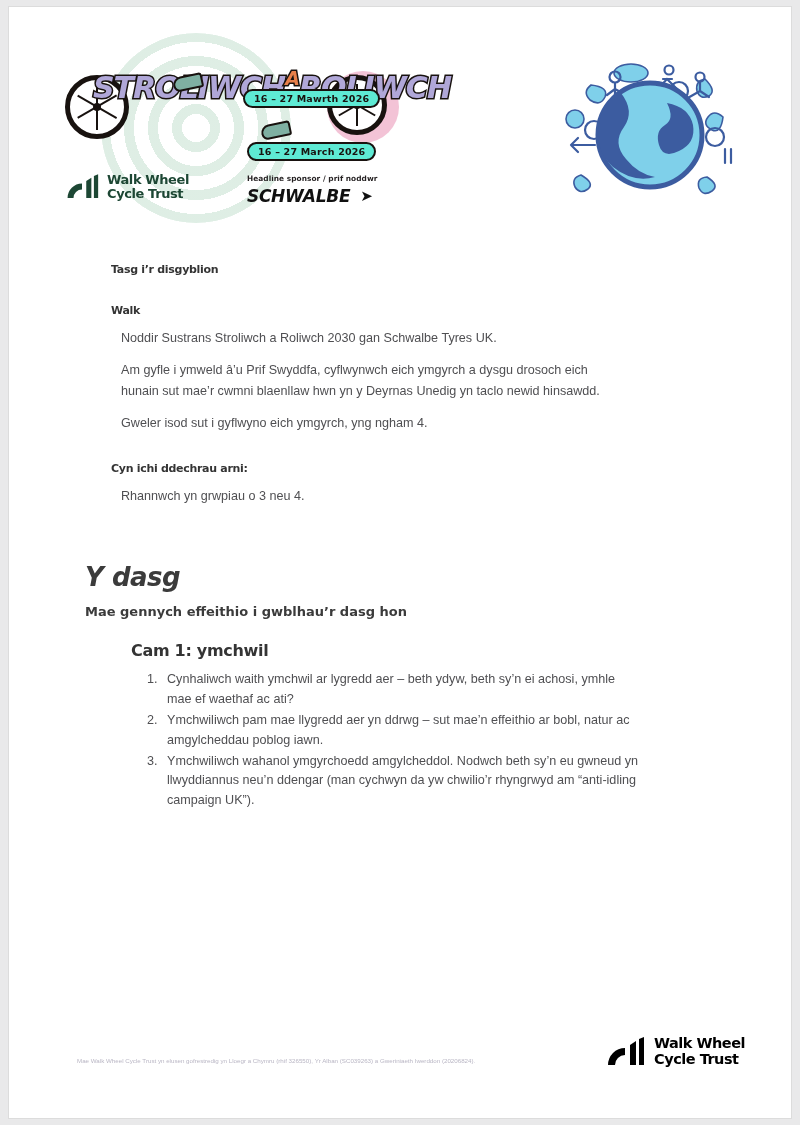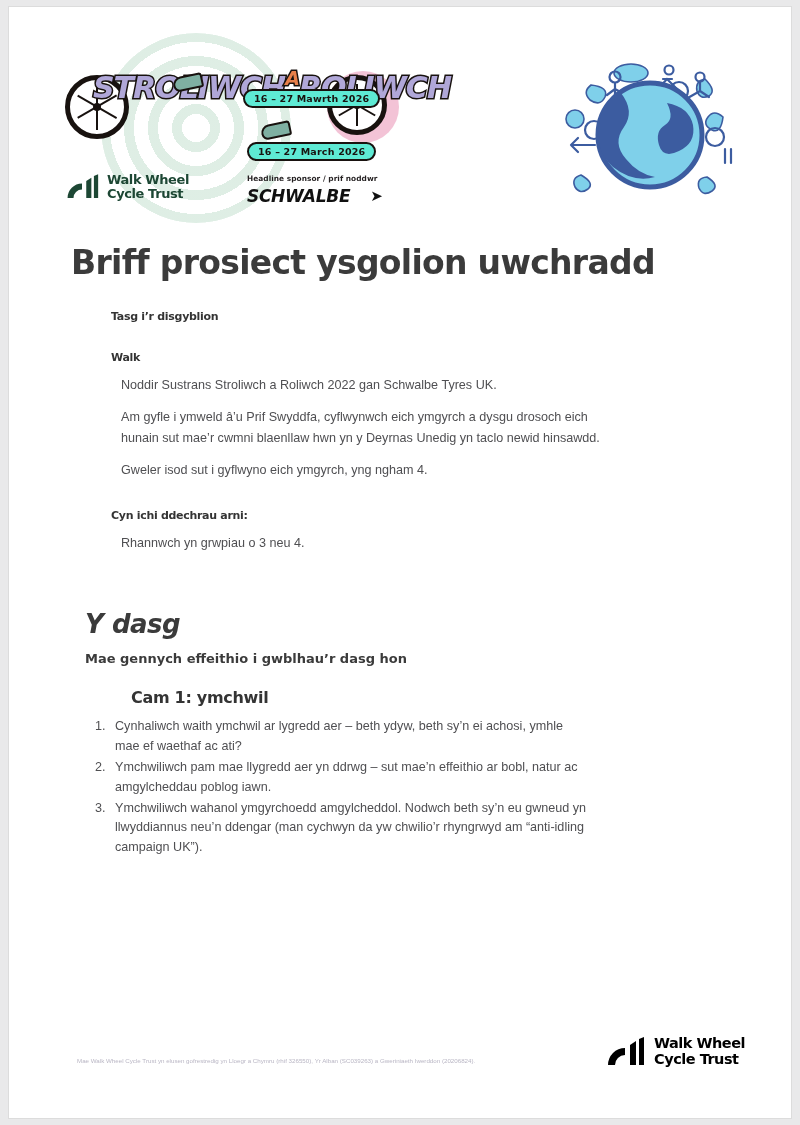--- a/index.html
+++ b/index.html
@@ -186,21 +186,21 @@
   }
   .sponsor-name {
     font-family: "DejaVu Sans", sans-serif;
     font-weight: bold;
     font-style: italic;
     font-size: 17px;
     color: #111;
     letter-spacing: -.3px;
     display: flex;
     align-items: center;
-    gap: 20px;
+    gap: 10px;
   }
   .swoosh { font-style: normal; font-size: 15px; }
 
   
   .globe-art {
     position: absolute;
     right: 46px;
     top: 50px;
     width: 190px;
     height: 155px;
@@ -256,21 +256,21 @@
   .h3-step {
     font-family: "DejaVu Sans", sans-serif;
     font-size: 16px;
     font-weight: bold;
     color: #343434;
     letter-spacing: -.3px;
     margin: 22px 0 10px 66px;
   }
 
   ol.steps {
-    margin: 0 0 0 44px;
+    margin: 0 0 0 96px;
     padding: 0;
     max-width: 480px;
     list-style: decimal;
   }
   ol.steps li {
     font-size: 12.6px;
     line-height: 1.58;
     color: #4f4f52;
     padding-left: 6px;
     margin-bottom: 1px;
@@ -391,26 +391,25 @@
         <path d="M170 92 v14 M176 92 v14"></path>
       </g>
       <circle cx="95" cy="78" r="52" fill="#7fd0ea" stroke="#3c5ca0" stroke-width="5"></circle>
       <path d="M66 36 q14 18 3 34 q-12 16 2 32 q12 15 29 18 q-22 6 -42 -10 q-18 -16 -14 -42 q3 -22 22 -32 z" fill="#3c5ca0"></path>
       <path d="M112 46 q22 4 26 22 q3 18 -14 26 q-16 8 -20 -6 q-4 -14 6 -20 q10 -6 2 -22 z" fill="#3c5ca0"></path>
     </svg>
   </div>
 
   <div class="doc-body">
 
-    <h1 class="doc-title">Briff prosiect ysgolion uwchradd</h1>
 
     <h2 class="h2">Tasg i’r disgyblion</h2>
 
     <h2 class="h2">Walk</h2>
-    <p class="para">Noddir Sustrans Stroliwch a Roliwch 2022 gan Schwalbe Tyres UK.</p>
+    <p class="para">Noddir Sustrans Stroliwch a Roliwch 2030 gan Schwalbe Tyres UK.</p>
     <p class="para">Am gyfle i ymweld â’u Prif Swyddfa, cyflwynwch eich ymgyrch a dysgu drosoch eich hunain sut mae’r cwmni blaenllaw hwn yn y Deyrnas Unedig yn taclo newid hinsawdd.</p>
     <p class="para">Gweler isod sut i gyflwyno eich ymgyrch, yng ngham 4.</p>
 
     <h2 class="h2">Cyn ichi ddechrau arni:</h2>
     <p class="para">Rhannwch yn grwpiau o 3 neu 4.</p>
 
     <h2 class="h1-section">Y dasg</h2>
     <p class="sub-lead">Mae gennych effeithio i gwblhau’r dasg hon</p>
 
     <h3 class="h3-step">Cam 1: ymchwil</h3>

